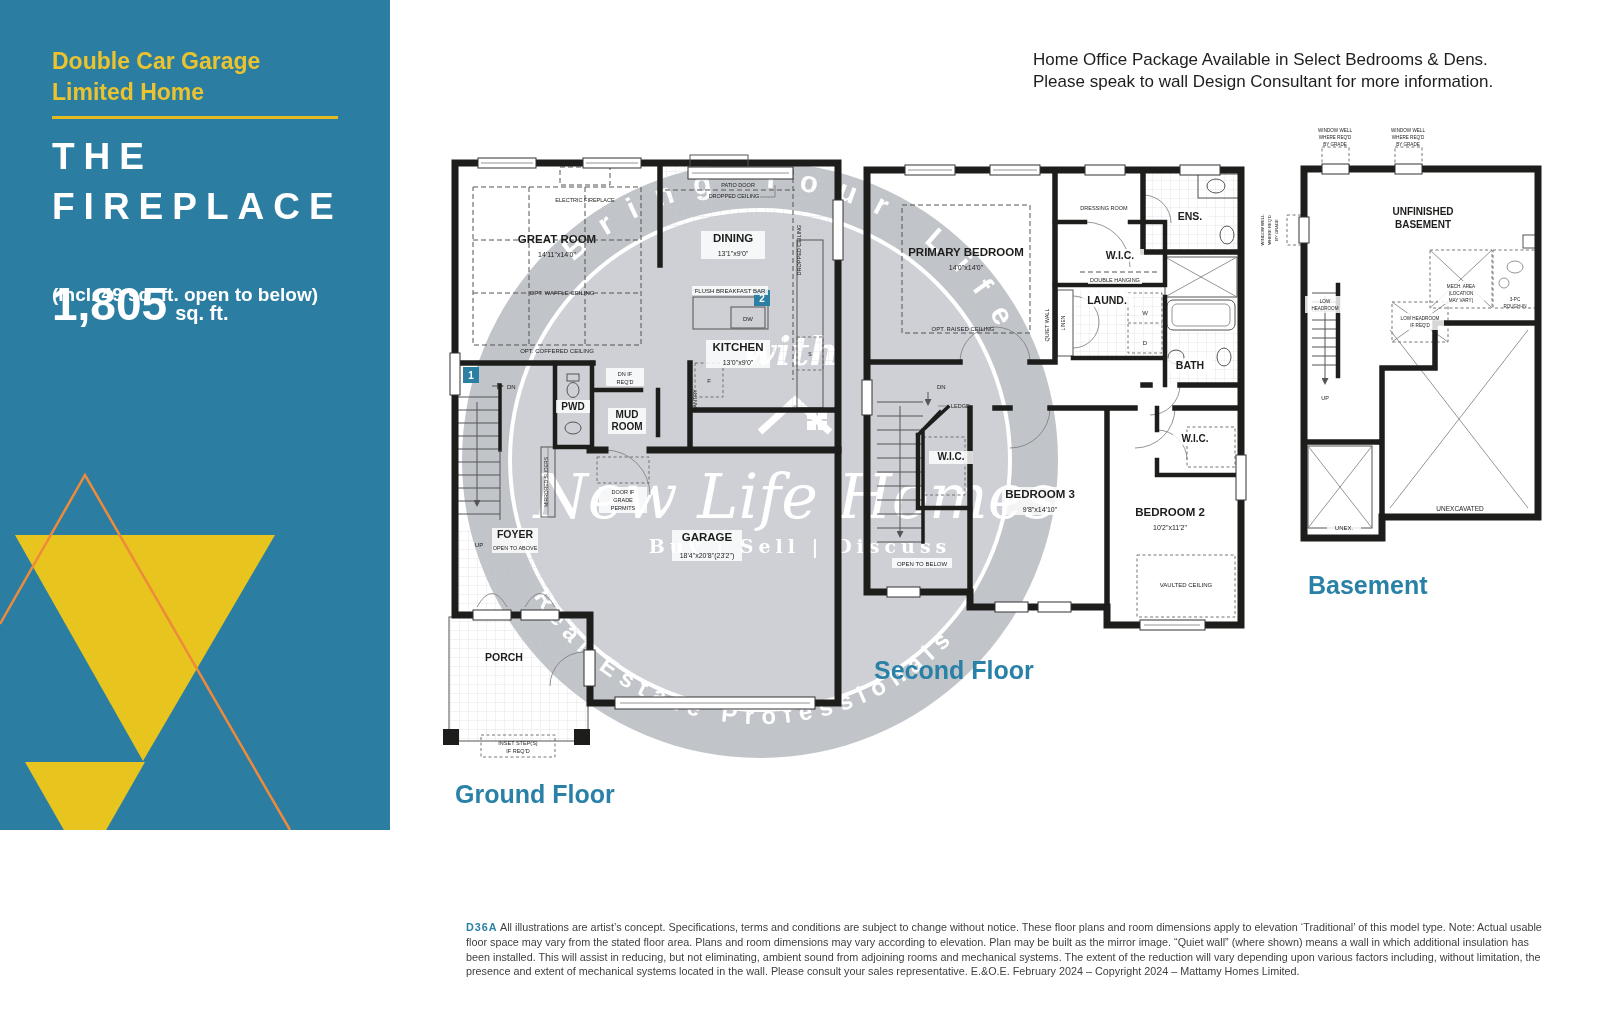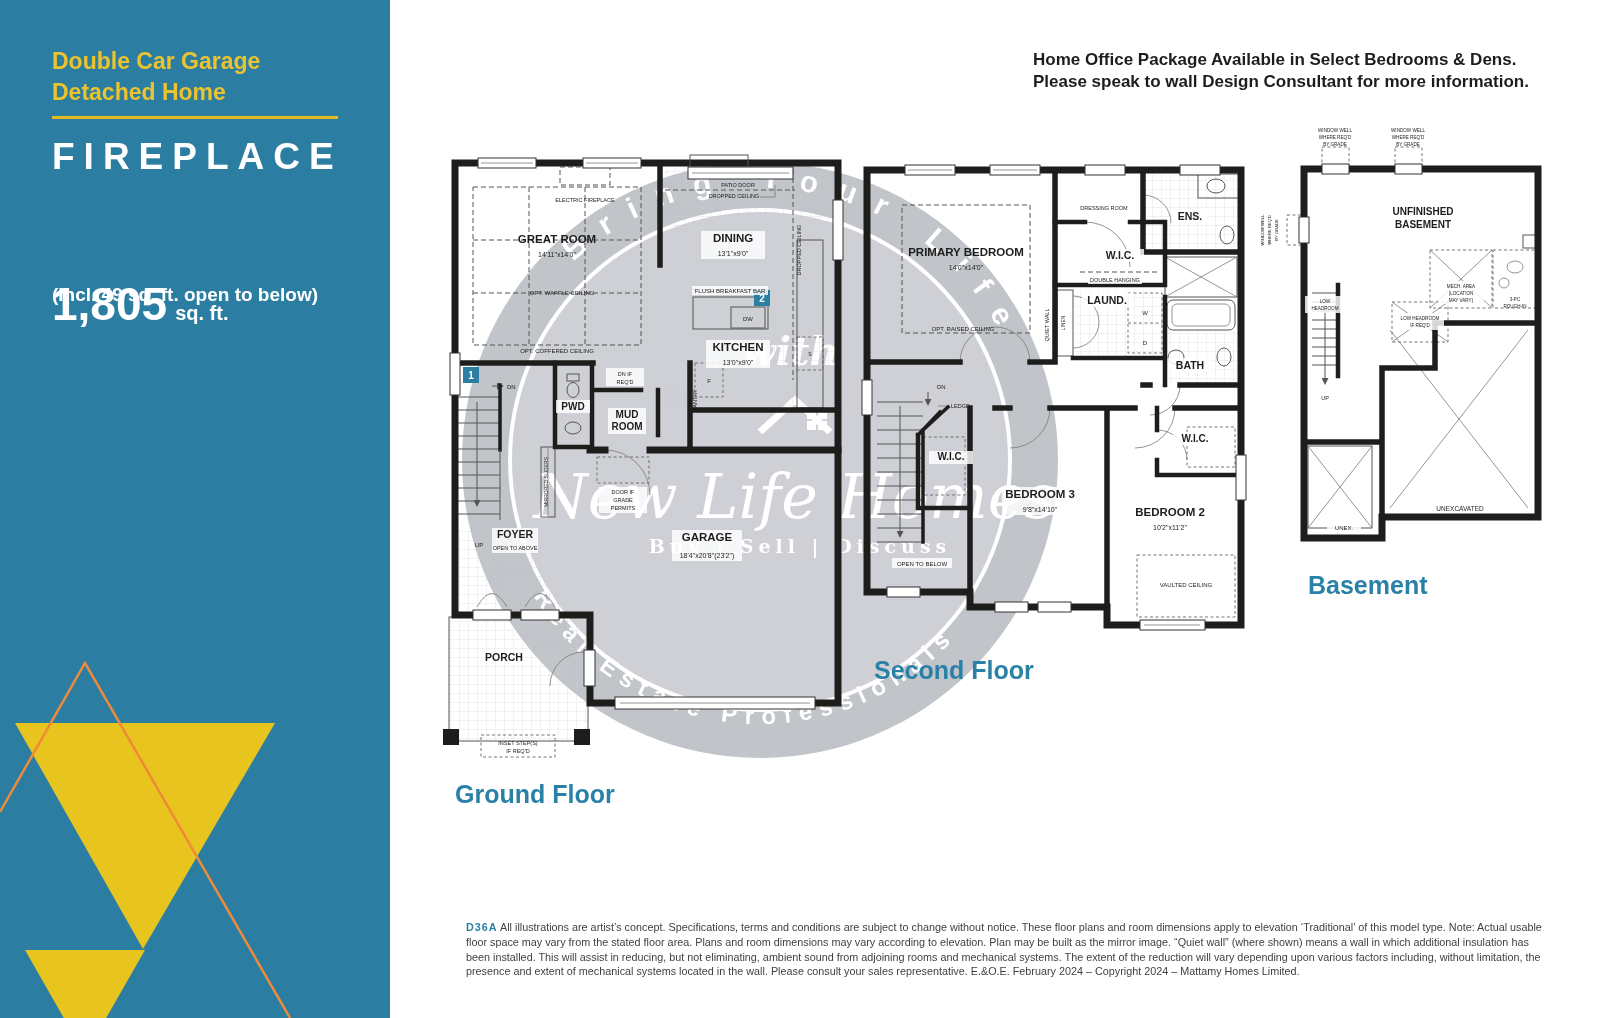--- a/index.html
+++ b/index.html
@@ -1,33 +1,33 @@
 <!DOCTYPE html>
 <html><head>
 <meta charset="utf-8">
 <style>
   html,body{margin:0;padding:0;}
   body{width:1600px;height:1018px;position:relative;background:#fff;
        font-family:"Liberation Sans",sans-serif;overflow:hidden;}
 
   
-  .sidebar{position:absolute;left:0;top:0;width:390px;height:1018px;background:#2b7ea2;}
+  .sidebar{position:absolute;left:0;top:0;width:390px;height:830px;background:#2b7ea2;}
   .sb-subtitle{position:absolute;left:52px;top:46px;color:#eac32e;font-weight:bold;
                font-size:23px;line-height:31px;}
   .sb-rule{position:absolute;left:52px;top:116px;width:286px;height:3px;background:#e4ba20;}
   .sb-title{position:absolute;left:52px;top:132px;color:#fff;font-weight:bold;
             font-size:37px;line-height:50px;letter-spacing:9px;}
   .sb-area{position:absolute;left:52px;top:238px;color:#ffffff;margin-top:39px;}
   .sb-area .v{font-size:46px;font-weight:bold;}
   .sb-area .u{font-size:20px;font-weight:bold;margin-left:8px;}
   .sb-note{position:absolute;left:52px;top:284px;color:#fff;font-weight:bold;font-size:19px;}
   .sb-deco{position:absolute;left:0;bottom:0;}
 
   
-  .hdr-note{position:absolute;left:1033px;top:49px;color:#1d1d1d;font-weight:bold;
+  .hdr-note{position:absolute;left:1033px;top:49px;color:#1d1d1d;font-weight:normal;
             font-size:17px;line-height:21.5px;}
   .footer{position:absolute;left:455px;top:920px;width:1085px;color:#3f3f3f;
           font-size:10.8px;line-height:14.8px;margin-left:11px;}
   .footer .code{color:#2a81a7;font-weight:bold;letter-spacing:1px;}
 
   
   .plans-svg{position:absolute;left:390px;top:0;}
   svg text{font-family:"Liberation Sans",sans-serif;fill:#1d1d1b;}
   .wall{fill:none;stroke:#1d1d1b;stroke-width:7;stroke-linecap:square;}
   .w6{fill:none;stroke:#1d1d1b;stroke-width:5.5;stroke-linecap:square;}
@@ -53,24 +53,25 @@
   .wm-script{font-family:"DejaVu Serif",serif;font-style:italic;font-size:62px;fill:#fff;text-anchor:middle;}
   .wm-with{font-family:"DejaVu Serif",serif;font-style:italic;font-weight:bold;font-size:40px;fill:#fff;text-anchor:middle;}
   .wm-tag{font-family:"DejaVu Serif",serif;font-weight:bold;font-size:19px;letter-spacing:5px;fill:#fff;text-anchor:middle;}
 </style>
 </head>
 <body>
 
 <div class="sidebar">
   <div class="sb-subtitle">
     <div>Double Car Garage</div>
-    <div>Detached Home</div>
+    <div>Limited Home</div>
   </div>
   <div class="sb-rule"></div>
   <div class="sb-title">
+    <div>THE</div>
     <div>FIREPLACE</div>
   </div>
   <div class="sb-area">
     <span class="v">1,805</span><span class="u">sq. ft.</span>
   </div>
   <div class="sb-note">(Incl. 49 sq. ft. open to below)</div>
   <svg class="sb-deco" width="390" height="358" viewBox="0 660 390 358">
     <polygon points="15,723 275,723 143,949" fill="#e8c41f"></polygon>
     <polygon points="25,950 145,950 85,1055" fill="#e8c41f"></polygon>
     <polyline points="0,812 85,663 290,1018" fill="none" stroke="#ed8b3b" stroke-width="2.5"></polyline>

